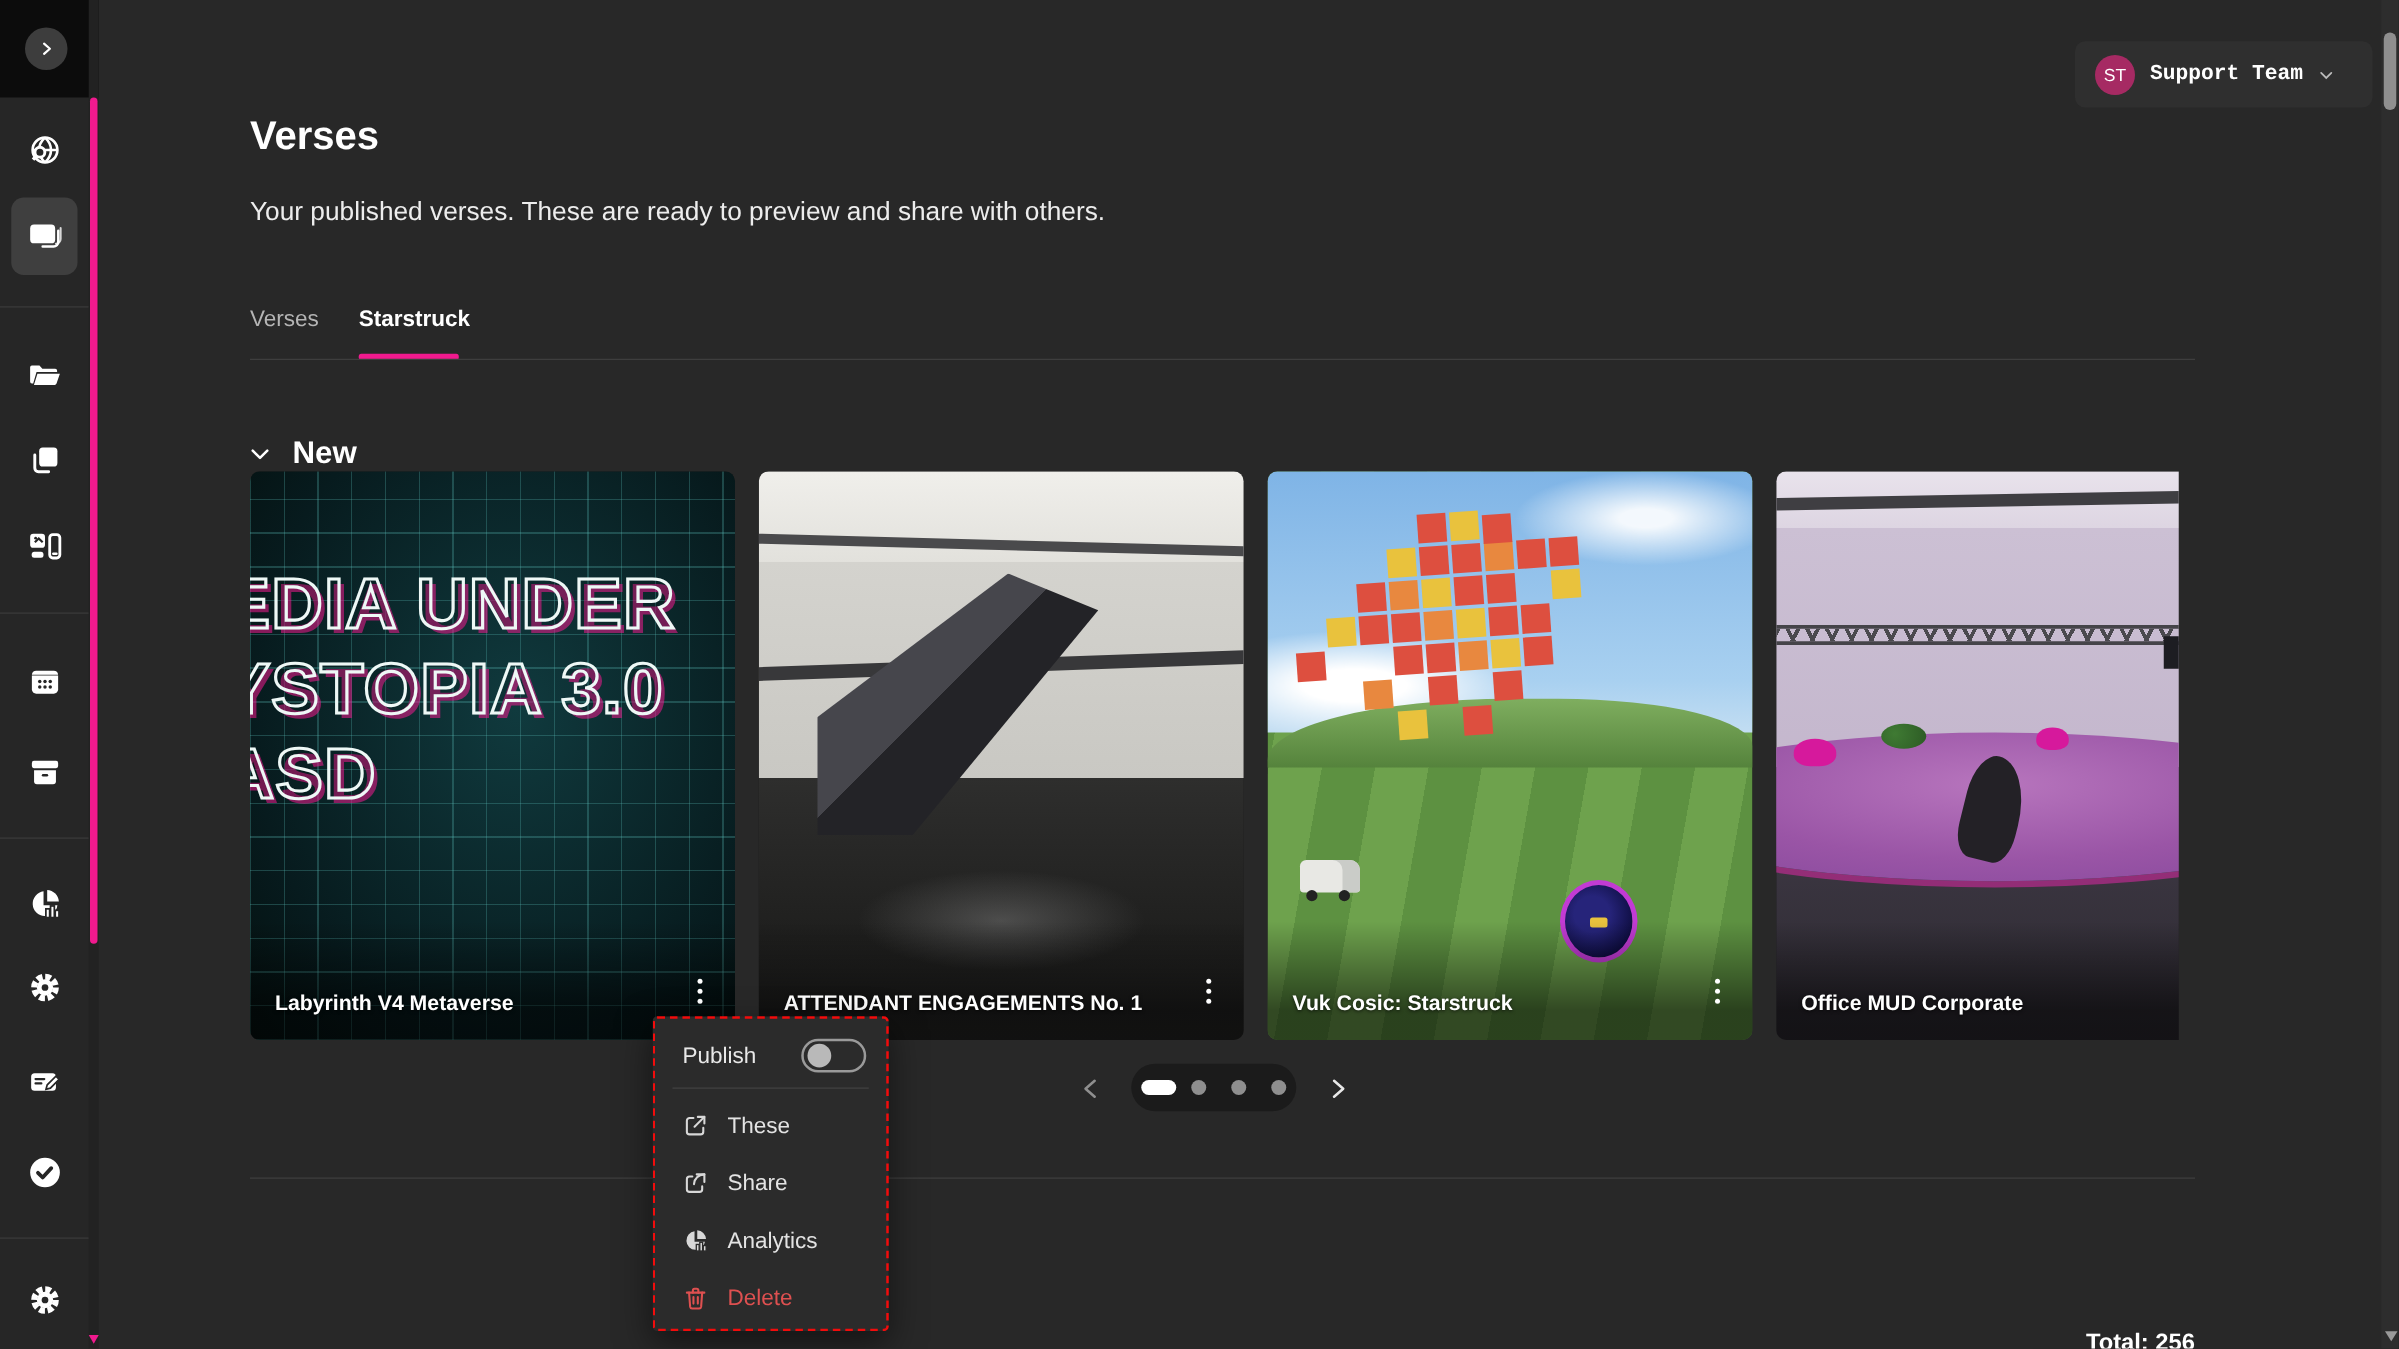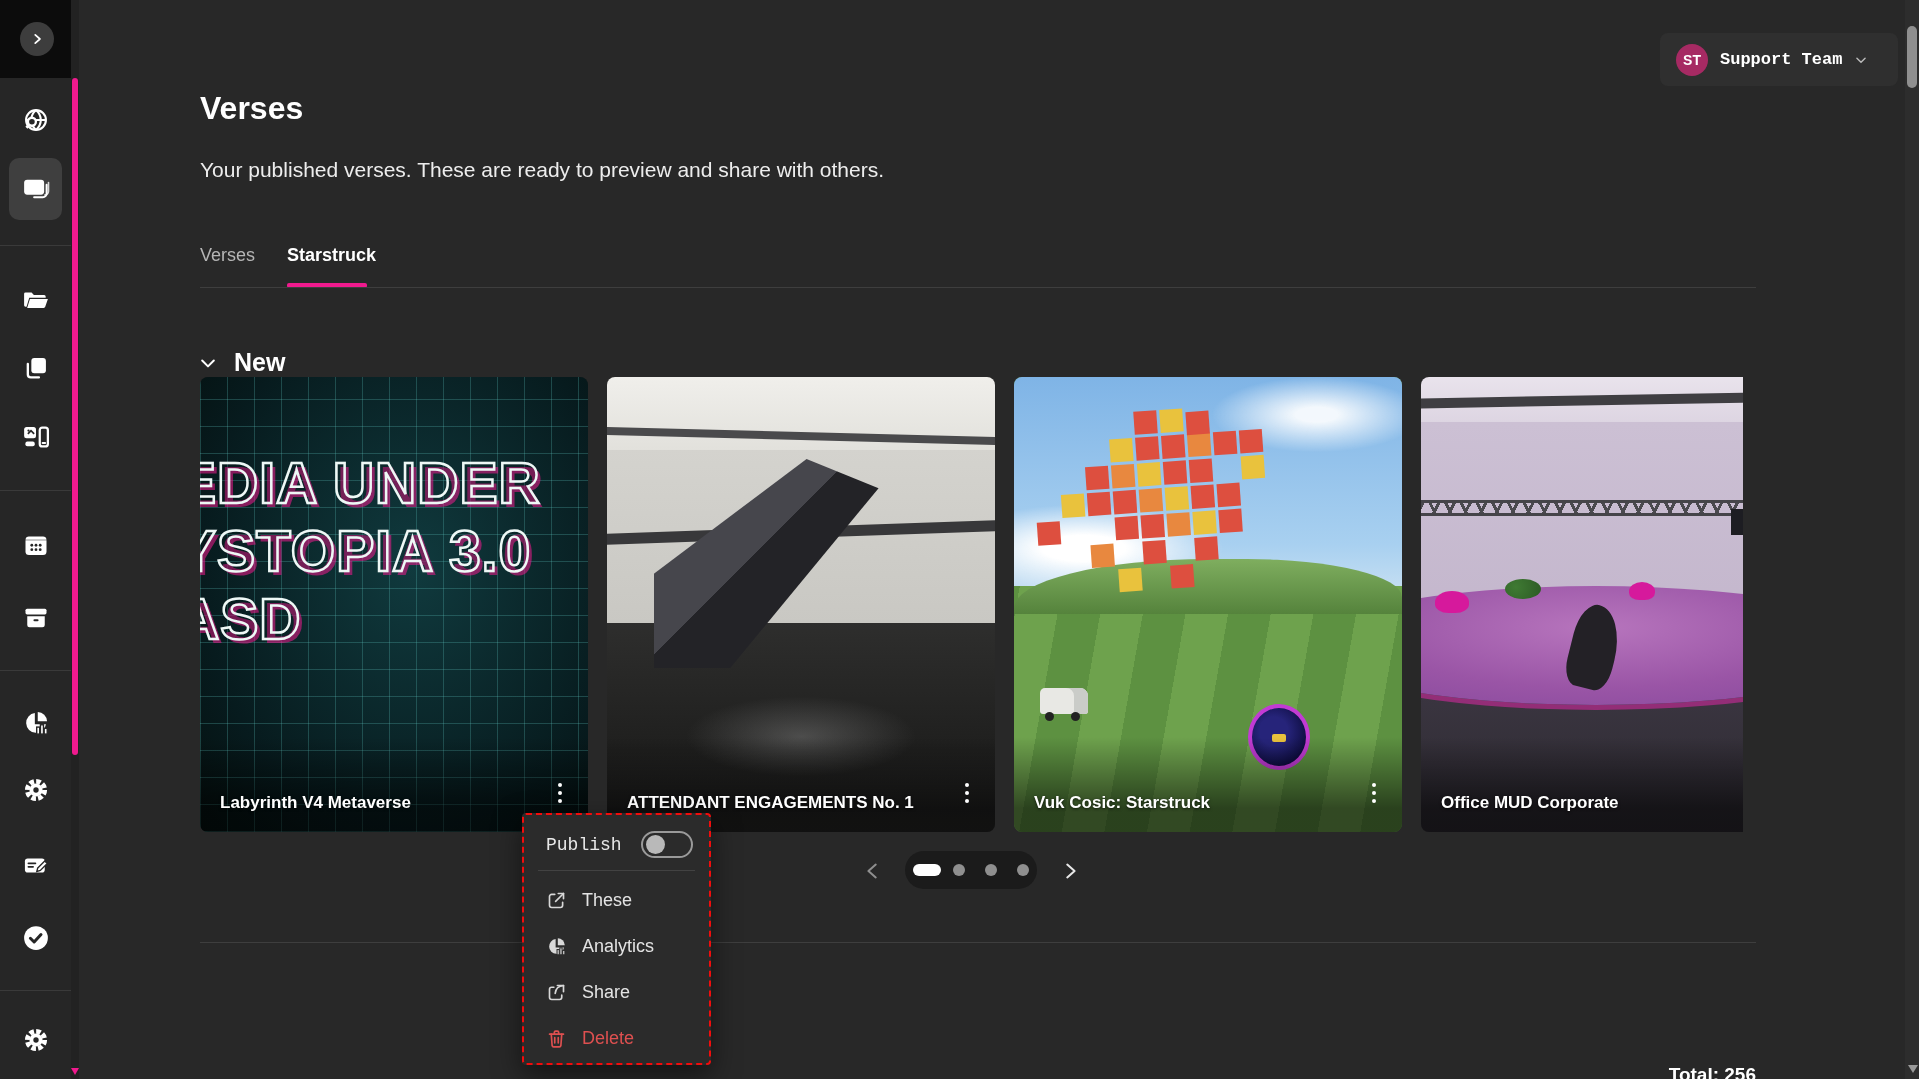--- a/index.html
+++ b/index.html
@@ -18,21 +18,21 @@
   .side-thumb { position:absolute; left:1px; top:78px; width:6px; height:677px; background:#f01a8e; border-radius:3px; }
   .side-arrow-down { position:absolute; left:0px; top:1068px; width:0; height:0; border-left:4px solid transparent; border-right:4px solid transparent; border-top:7px solid #f01a8e; }
 
   
   .win-scrollbar { position:absolute; right:0; top:0; width:14px; height:100%; background:#2d2d2d; }
   .win-thumb { position:absolute; left:2px; top:26px; width:10px; height:62px; background:#8f8f8f; border-radius:5px; }
   .win-arrow-down { position:absolute; left:3px; bottom:6px; width:0; height:0; border-left:5px solid transparent; border-right:5px solid transparent; border-top:8px solid #9a9a9a; }
 
   
   .user-chip { position:absolute; left:1660px; top:33px; width:238px; height:53px; background:#2f2f2f; border-radius:8px; display:flex; align-items:center; padding:0 16px; gap:12px; cursor:pointer; }
-  .avatar { width:32px; height:32px; border-radius:50%; background:#a62a63; color:#fff; font-size:14px; font-weight:bold; display:flex; align-items:center; justify-content:center; }
+  .avatar { width:32px; height:32px; border-radius:50%; background:#a62a63; color:#fff; font-size:14px; font-weight:normal; display:flex; align-items:center; justify-content:center; }
   .user-name { font-size:17px; font-weight:bold; color:#fff; white-space:nowrap;font-family:Liberation Mono, monospace; }
 
   .page-title { position:absolute; left:200px; top:90px; font-size:32px; font-weight:bold; color:#fff; }
   .page-subtitle { position:absolute; left:200px; top:158px; font-size:21px; color:#ededed; }
 
   
   .tab { position:absolute; top:245px; font-size:18px; cursor:pointer; }
   .tab-verses { left:200px; color:#b5b5b5; }
   .tab-instances { left:287px; color:#fff; font-weight:bold; }
   .tab-underline { position:absolute; left:287px; top:283px; width:80px; height:5px; background:#f01a8e; border-radius:2px; }
@@ -107,21 +107,21 @@
   .lower-divider { position:absolute; left:200px; top:942px; width:1556px; height:1px; background:#3e3e3e; }
   .search-bar { position:absolute; left:200px; top:984px; width:1556px; height:39px; background:#3a3a3a; border-radius:4px; display:flex; align-items:center; padding:0 14px; gap:12px; }
   .search-bar input { flex:1; background:transparent; border:none; outline:none; color:#ddd; font-size:18px; font-family:inherit; }
   .search-bar input::placeholder { color:#9a9a9a; }
 
   .total-label { position:absolute; left:1660px; top:1064px; width:96px; text-align:right; font-size:19px; font-weight:bold; color:#fff; }
 
   
   .ctx-menu { position:absolute; left:522px; top:813px; width:189px; height:252px; background:#2b2b2b; border:2px dashed #f20c0c; border-radius:4px; box-shadow:0 10px 28px rgba(0,0,0,.5); z-index:20; padding-top:10px; }
   .ctx-publish { display:flex; align-items:center; justify-content:space-between; padding:6px 16px 10px 22px; }
-  .ctx-publish .lbl { font-size:18px; color:#e8e8e8;font-family:Liberation Mono, monospace; }
+  .ctx-publish .lbl { font-size:18px; color:#e8e8e8; }
   .switch { width:52px; height:27px; border:2px solid #9a9a9a; border-radius:15px; position:relative; cursor:pointer; }
   .switch .knob { position:absolute; left:3px; top:2px; width:19px; height:19px; border-radius:50%; background:#b9b9b9; }
   .ctx-sep { height:1px; background:#424242; margin:2px 14px 6px 14px; }
   .ctx-item { display:flex; align-items:center; gap:15px; height:46px; padding-left:22px; font-size:18px; color:#e3e3e3; cursor:pointer; }
   .ctx-item.danger { color:#de5050; }
 
   .icon { display:block; }
 </style>
 </head>
 <body>
@@ -384,41 +384,41 @@
     <div class="ctx-item">
       <svg width="21" height="21" viewBox="0 0 24 24" fill="none" stroke="#d8d8d8" stroke-width="1.9" stroke-linecap="round" stroke-linejoin="round">
         <path d="M10 5H6.5A2.5 2.5 0 0 0 4 7.5v10A2.5 2.5 0 0 0 6.5 20h10a2.5 2.5 0 0 0 2.5-2.5V14"></path>
           <path d="M14 4h6v6"></path>
           <path d="M20 4 11 13"></path>
       </svg>
       <span>These</span>
     </div>
 
     <div class="ctx-item">
+      <svg width="21" height="21" viewBox="0 0 24 24" fill="none" stroke="#d8d8d8" stroke-width="1.9" stroke-linecap="round" stroke-linejoin="round">
+        <path d="M9 6H6.5A2.5 2.5 0 0 0 4 8.5v9A2.5 2.5 0 0 0 6.5 20h9a2.5 2.5 0 0 0 2.5-2.5V15"></path>
+        <path d="M13 4h7v7"></path>
+          <path d="M20 4c-6.5.5-9 4-9.5 9"></path>
+      </svg>
+      <span>Share</span>
+    </div>
+
+    <div class="ctx-item">
       <svg width="21" height="21" viewBox="0 0 24 24">
         <path d="M11 3.5A8.5 8.5 0 1 0 20.5 13H11z" fill="#d8d8d8"></path>
         <path d="M13.5 2.5a8.5 8.5 0 0 1 8 8h-8z" fill="#d8d8d8"></path>
         <g stroke="#2b2b2b" stroke-width="1.2" fill="#d8d8d8">
             <rect x="12.6" y="15.5" width="2.6" height="6"></rect>
             <rect x="15.8" y="13.5" width="2.6" height="8"></rect>
             <rect x="19" y="16.5" width="2.6" height="5"></rect>
           </g>
       </svg>
       <span>Analytics</span>
     </div>
 
-    <div class="ctx-item">
-      <svg width="21" height="21" viewBox="0 0 24 24" fill="none" stroke="#d8d8d8" stroke-width="1.9" stroke-linecap="round" stroke-linejoin="round">
-        <path d="M9 6H6.5A2.5 2.5 0 0 0 4 8.5v9A2.5 2.5 0 0 0 6.5 20h9a2.5 2.5 0 0 0 2.5-2.5V15"></path>
-        <path d="M13 4h7v7"></path>
-          <path d="M20 4c-6.5.5-9 4-9.5 9"></path>
-      </svg>
-      <span>Share</span>
-    </div>
-
     <div class="ctx-item danger">
       <svg width="21" height="21" viewBox="0 0 24 24" fill="none" stroke="#de5050" stroke-width="1.9" stroke-linecap="round" stroke-linejoin="round">
         <path d="M4 7h16"></path>
           <path d="M9.5 7V5a1.5 1.5 0 0 1 1.5-1.5h2A1.5 1.5 0 0 1 14.5 5v2"></path>
         <path d="M6 7l1 13a1.8 1.8 0 0 0 1.8 1.5h6.4A1.8 1.8 0 0 0 17 20l1-13"></path>
           <path d="M10 11v6M14 11v6"></path>
       </svg>
       <span>Delete</span>
     </div>
   </div>

